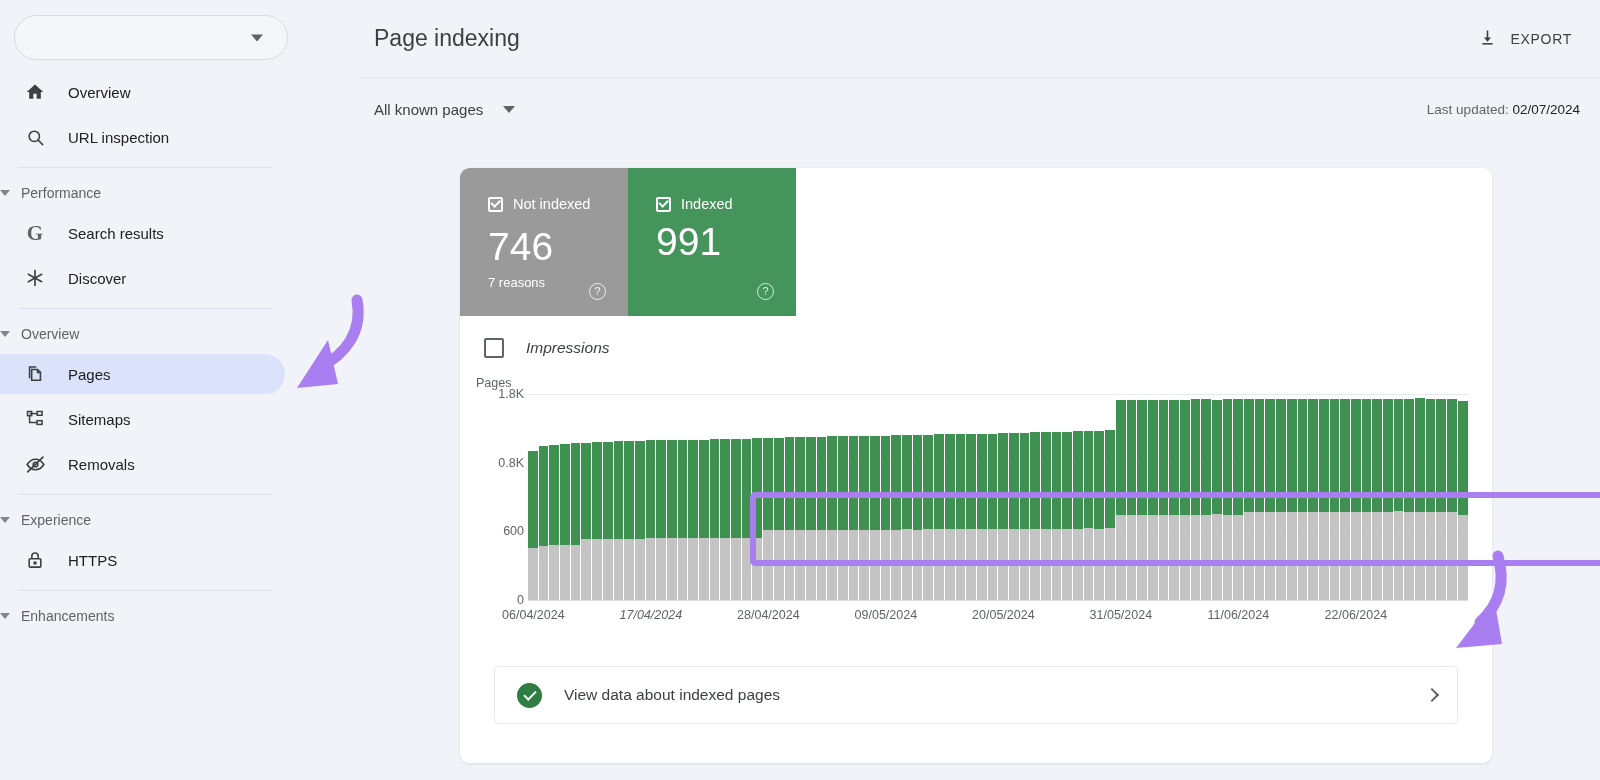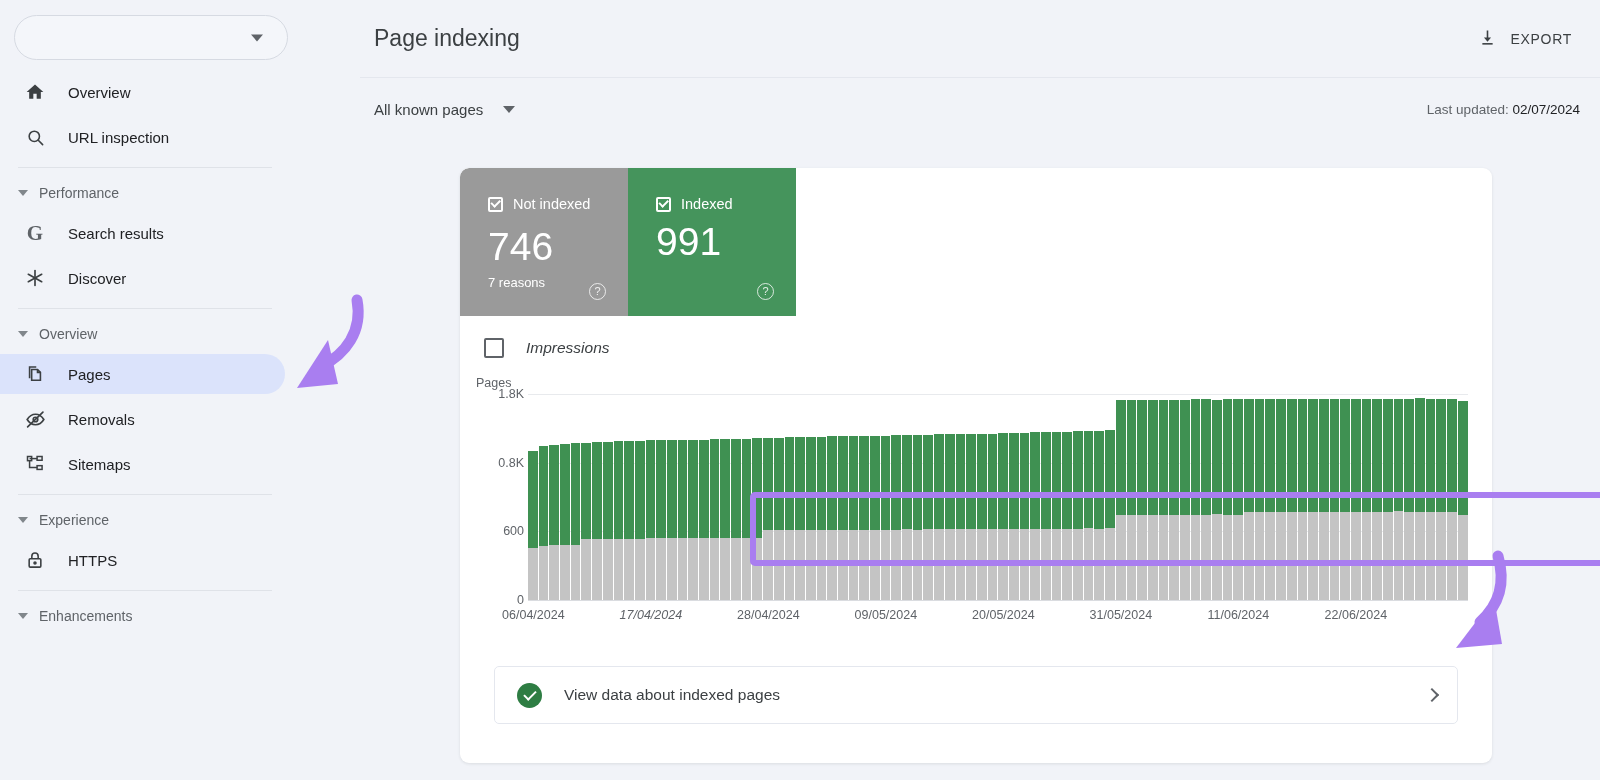--- a/index.html
+++ b/index.html
@@ -56,21 +56,21 @@
     margin-right:20px;
     display:flex; align-items:center; justify-content:center;
     color:#3c4043;
     flex:0 0 26px;
   }
   .nav-item.active { background:#dbe3fb; }
   .nav-item .lbl { white-space:nowrap; }
   .divider { height:1px; background:#dfe2e8; margin:10px 88px 10px 18px; }
   .section-head {
     display:flex; align-items:center;
-    height:30px; padding-left:18px;
+    height:30px; 
     font-size:14px; color:#5f6368;
     margin-top:7px; margin-bottom:2px;
     cursor:pointer;
   }
   .section-head .tri {
     width:0;height:0;
     border-left:5px solid transparent;
     border-right:5px solid transparent;
     border-top:6px solid #80868b;
     margin-right:11px;
@@ -264,42 +264,42 @@
     </div>
     <div class="nav-item active">
       <span class="ico">
         <svg width="20" height="20" viewBox="0 0 24 24" fill="none" stroke="currentColor" stroke-width="1.9">
             <path d="M8 6.5h7l3.5 3.5v9.5H8z"></path>
             <path d="M15 6.5V10h3.5"></path>
             <path d="M5.5 17V3.5h8"></path>
           </svg>
       </span>
       <span class="lbl">Pages</span>
-    </div>
-    <div class="nav-item">
-      <span class="ico">
-        <svg width="21" height="21" viewBox="0 0 24 24" fill="none" stroke="currentColor" stroke-width="1.9">
-            <path d="M2.5 12s3.6-6 9.5-6 9.5 6 9.5 6-3.6 6-9.5 6-9.5-6-9.5-6z"></path>
-            <circle cx="12" cy="12" r="2.6"></circle>
-            <line x1="3" y1="20.5" x2="20.5" y2="3.5" stroke-linecap="round"></line>
-          </svg>
-      </span>
-      <span class="lbl">Removals</span>
     </div>
     <div class="nav-item">
       <span class="ico">
         <svg width="20" height="20" viewBox="0 0 24 24" fill="none" stroke="currentColor" stroke-width="1.8">
             <rect x="3" y="3" width="5" height="5"></rect>
             <rect x="14.5" y="3" width="6" height="4.5"></rect>
             <rect x="14.5" y="14" width="6" height="4.5"></rect>
             <path d="M5.5 8v8.2h9"></path>
             <path d="M5.5 5.5h9"></path>
           </svg>
       </span>
       <span class="lbl">Sitemaps</span>
+    </div>
+    <div class="nav-item">
+      <span class="ico">
+        <svg width="21" height="21" viewBox="0 0 24 24" fill="none" stroke="currentColor" stroke-width="1.9">
+            <path d="M2.5 12s3.6-6 9.5-6 9.5 6 9.5 6-3.6 6-9.5 6-9.5-6-9.5-6z"></path>
+            <circle cx="12" cy="12" r="2.6"></circle>
+            <line x1="3" y1="20.5" x2="20.5" y2="3.5" stroke-linecap="round"></line>
+          </svg>
+      </span>
+      <span class="lbl">Removals</span>
     </div>
 
     <div class="divider"></div>
 
     <div class="section-head">
       <span class="tri"></span>
       <span>Experience</span>
     </div>
     <div class="nav-item">
       <span class="ico">

